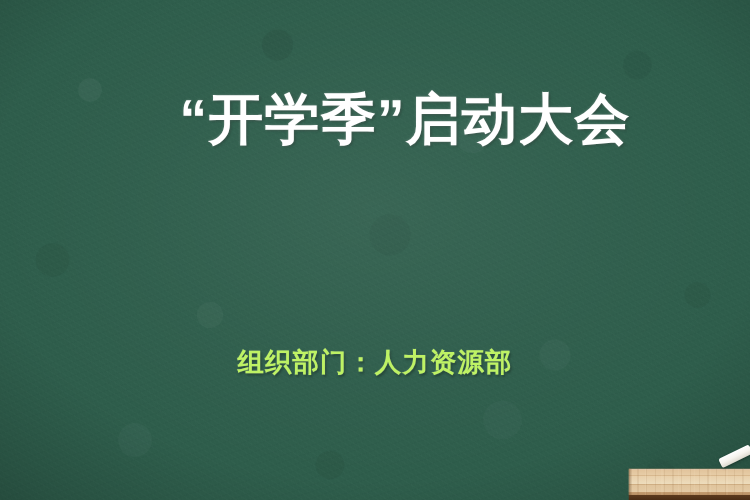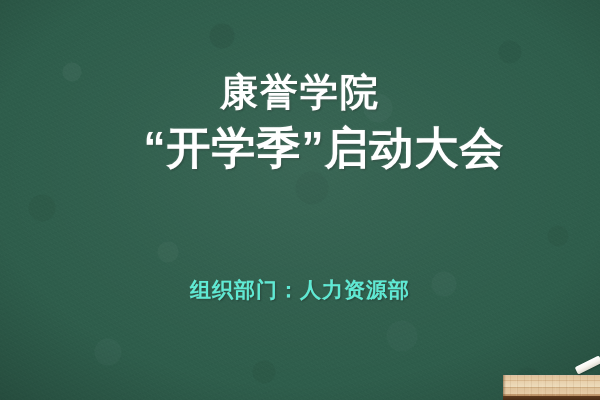--- a/index.html
+++ b/index.html
@@ -90,21 +90,21 @@
   }
   .title-line-1 { font-size: 38px; line-height: 52px; }
   .title-line-2 { font-size: 44px; line-height: 60px; letter-spacing: 1px; padding-left: 48px; }
 
   .subtitle {
     position: absolute;
     top: 276px;
     left: 0;
     width: 100%;
     text-align: center;
-    color: #5eead4;
+    color: #bef264;
     font-size: 21px;
     font-weight: bold;
     letter-spacing: 1px;
     white-space: nowrap;
     text-shadow:
       0 0 1px rgba(255,255,255,.25),
       1px 1px 2px rgba(0,0,0,.30);
   }
 
   
@@ -171,21 +171,20 @@
 <div class="slide">
 
   <div class="board-base"></div>
   <div class="board-texture"></div>
   <div class="board-grain"></div>
   <div class="board-vignette"></div>
 
   <div class="content">
 
     <div class="title-block">
-      <div class="title-line title-line-1">康誉学院</div>
       <div class="title-line title-line-2">“开学季”启动大会</div>
     </div>
 
     <div class="subtitle">组织部门：人力资源部</div>
 
   </div>
 
   <div class="chalk-tray">
     <div class="tray-body"></div>
     <div class="tray-grain"></div>

